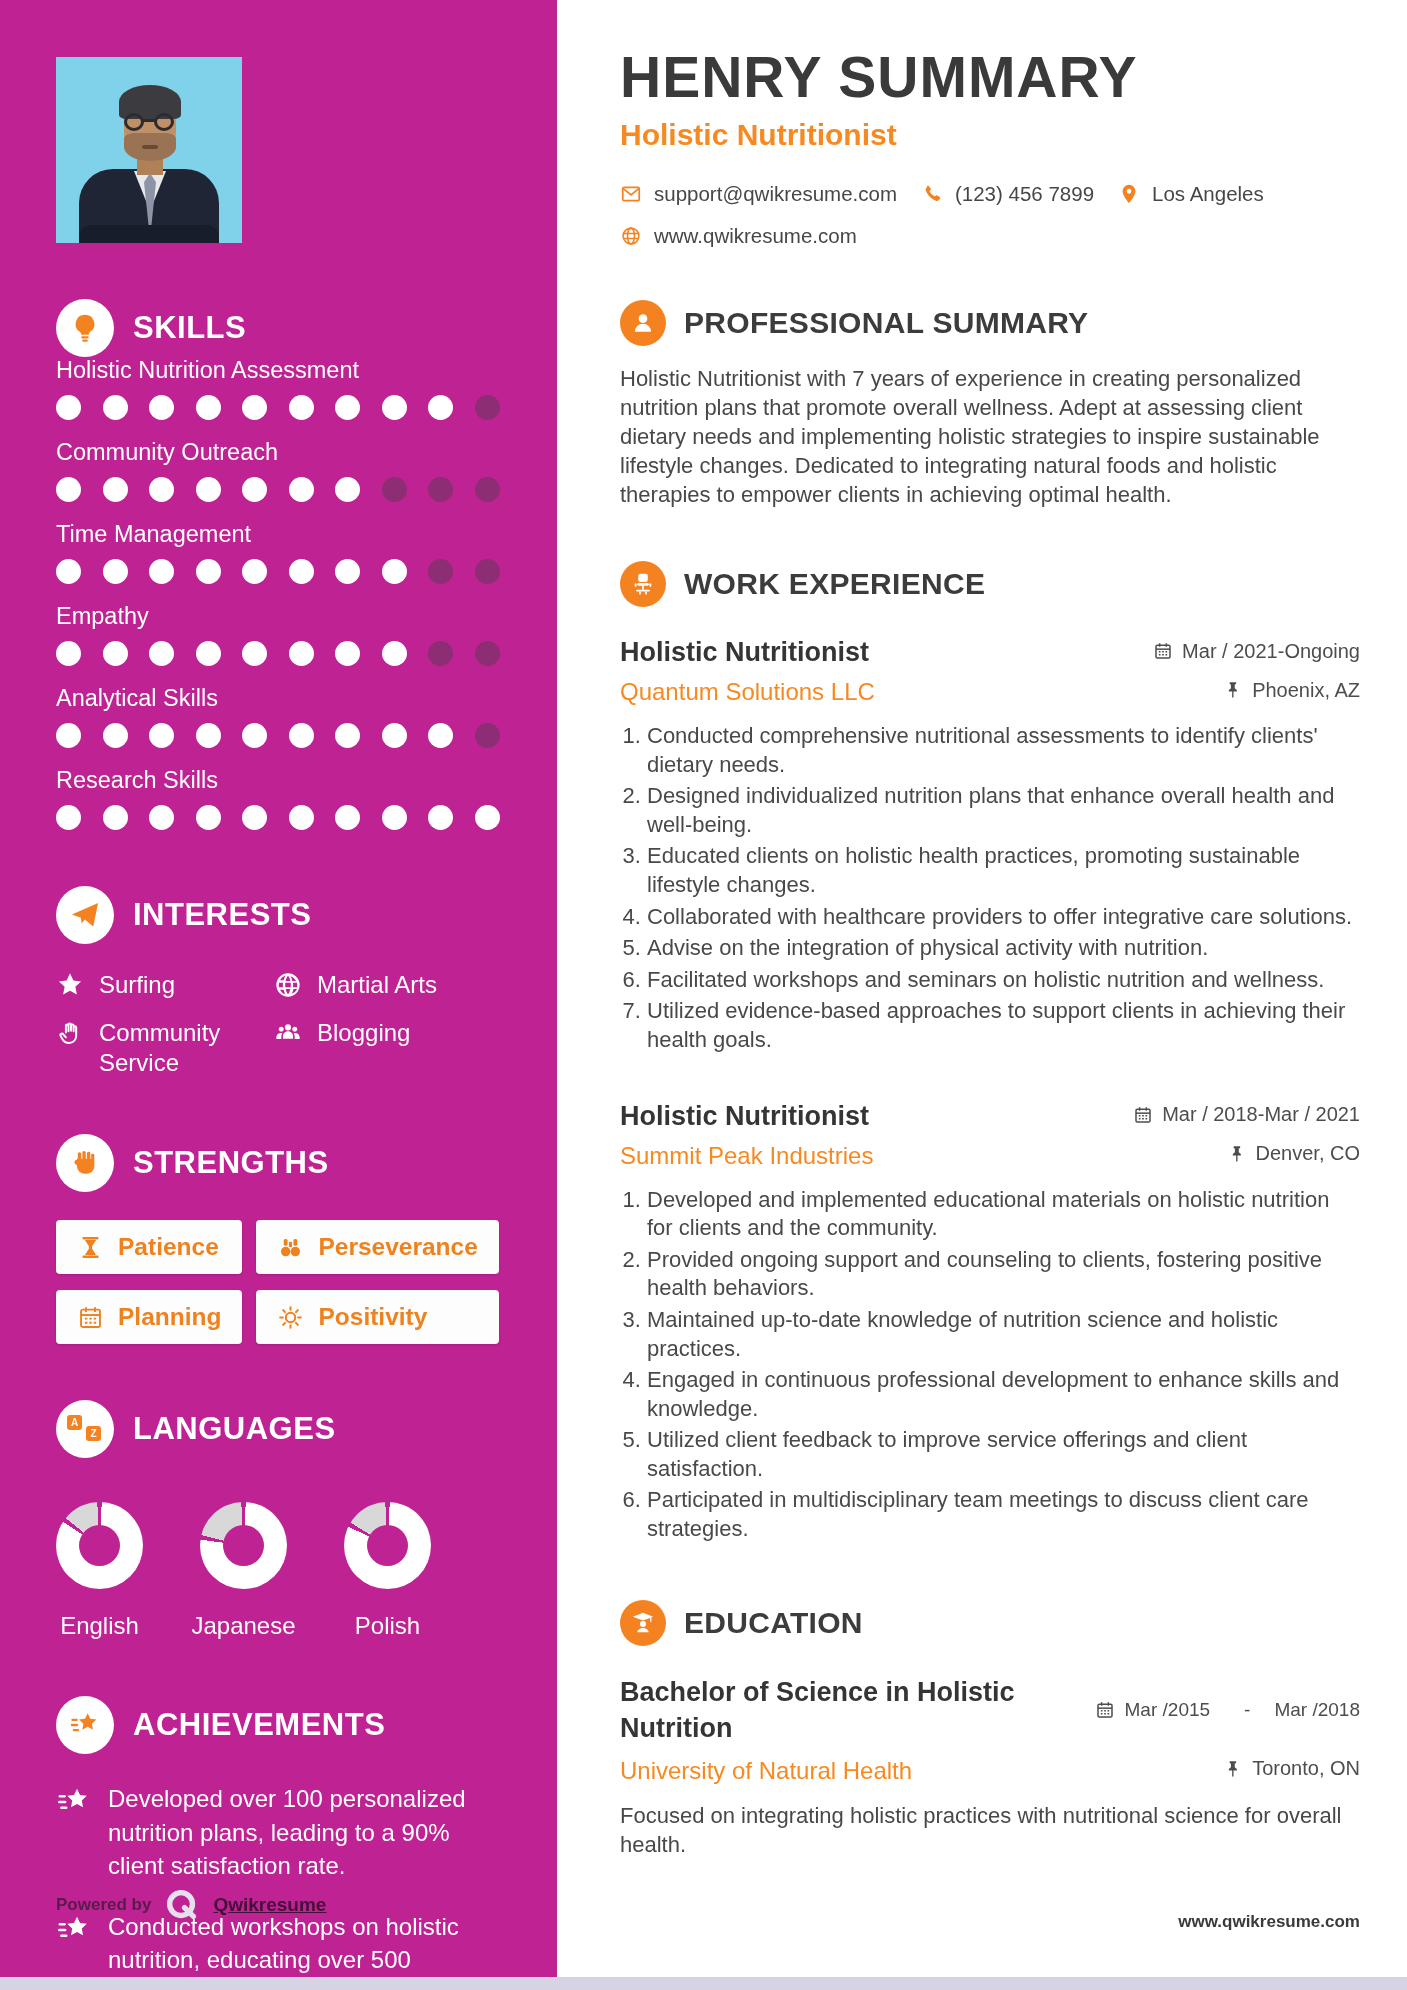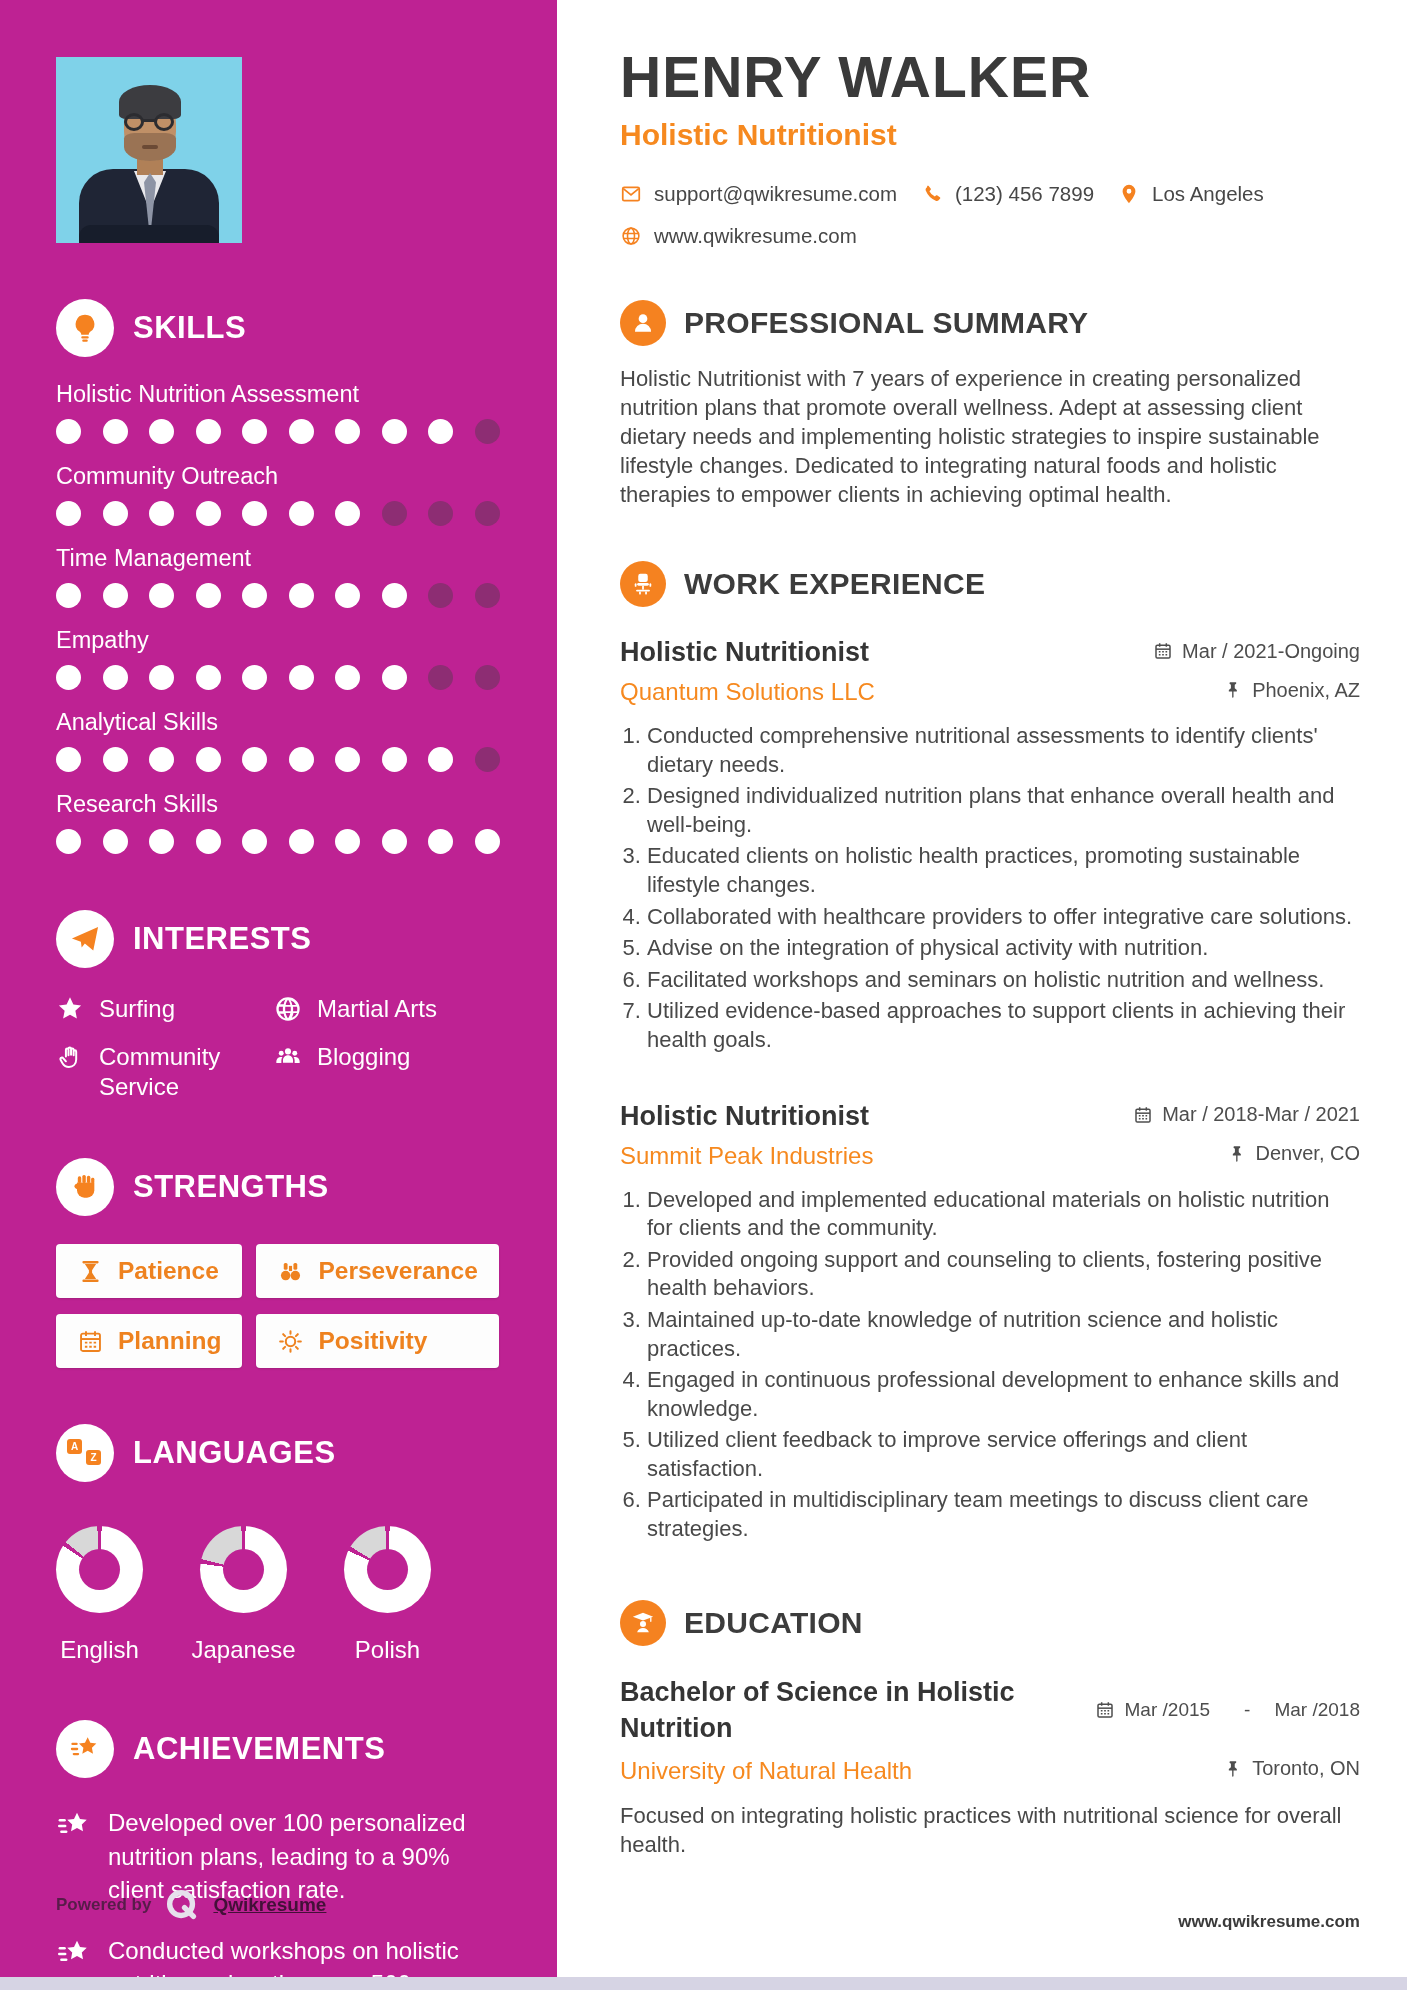--- a/index.html
+++ b/index.html
@@ -38,21 +38,21 @@
     display:flex; align-items:center; justify-content:center; flex:0 0 58px;
   }
   .sb-badge svg { width:32px; height:32px; }
   .sb-title { font-size:31px; font-weight:700; letter-spacing:.5px; margin-left:19px; color:#fff; }
 
   .skill { margin-top:19px; }
   .skill-label { font-size:23.5px; font-weight:500; margin-bottom:11px; }
   .dots { display:flex; gap:21.5px; }
   .dot { width:25px; height:25px; border-radius:50%; background:#fff; }
   .dot-dim { background:#8d2d73; }
-  .skills-list { margin-top:24px; }
+  .skills-list { }
 
   
   .int-grid { display:grid; grid-template-columns:218px auto; row-gap:18px; margin-top:26px; }
   .int-item { display:flex; gap:15px; align-items:flex-start; font-size:24px; font-weight:500; line-height:1.25; }
   .int-item svg { width:28px; height:28px; flex:0 0 28px; margin-top:1px; color:#fff; }
 
   
   .str-grid { display:grid; grid-template-columns:auto auto; justify-content:start; gap:16px 14px; margin-top:28px; }
   .str-box {
     background:#fdfdfd; border-radius:4px; padding:13px 21px; display:inline-flex;
@@ -408,21 +408,21 @@
       <svg class="qlogo" viewBox="0 0 24 24">
           <circle cx="11.4" cy="11.4" r="7.2" fill="none" stroke="#e6e0ec" stroke-width="3.4"></circle>
           <path d="m13.6 13.6 5.6 5.6" stroke="#e6e0ec" stroke-width="3.4" stroke-linecap="round"></path>
         </svg>
       <span class="brand">Qwikresume</span>
     </div>
   </aside>
 
   <main class="main">
 
-    <h1 class="name">HENRY WALKER</h1>
+    <h1 class="name">HENRY SUMMARY</h1>
     <div class="role-sub">Holistic Nutritionist</div>
 
     <div class="contact-row">
       <span class="contact-item">
         <span class="c-ico">
             <svg viewBox="0 0 24 24" fill="none" stroke="currentColor" stroke-width="1.9">
               <rect x="3" y="4.8" width="18" height="14.4" rx="1.6"></rect>
               <path d="m3.6 6.2 8.4 6.8 8.4-6.8"></path>
             </svg>
           </span>

